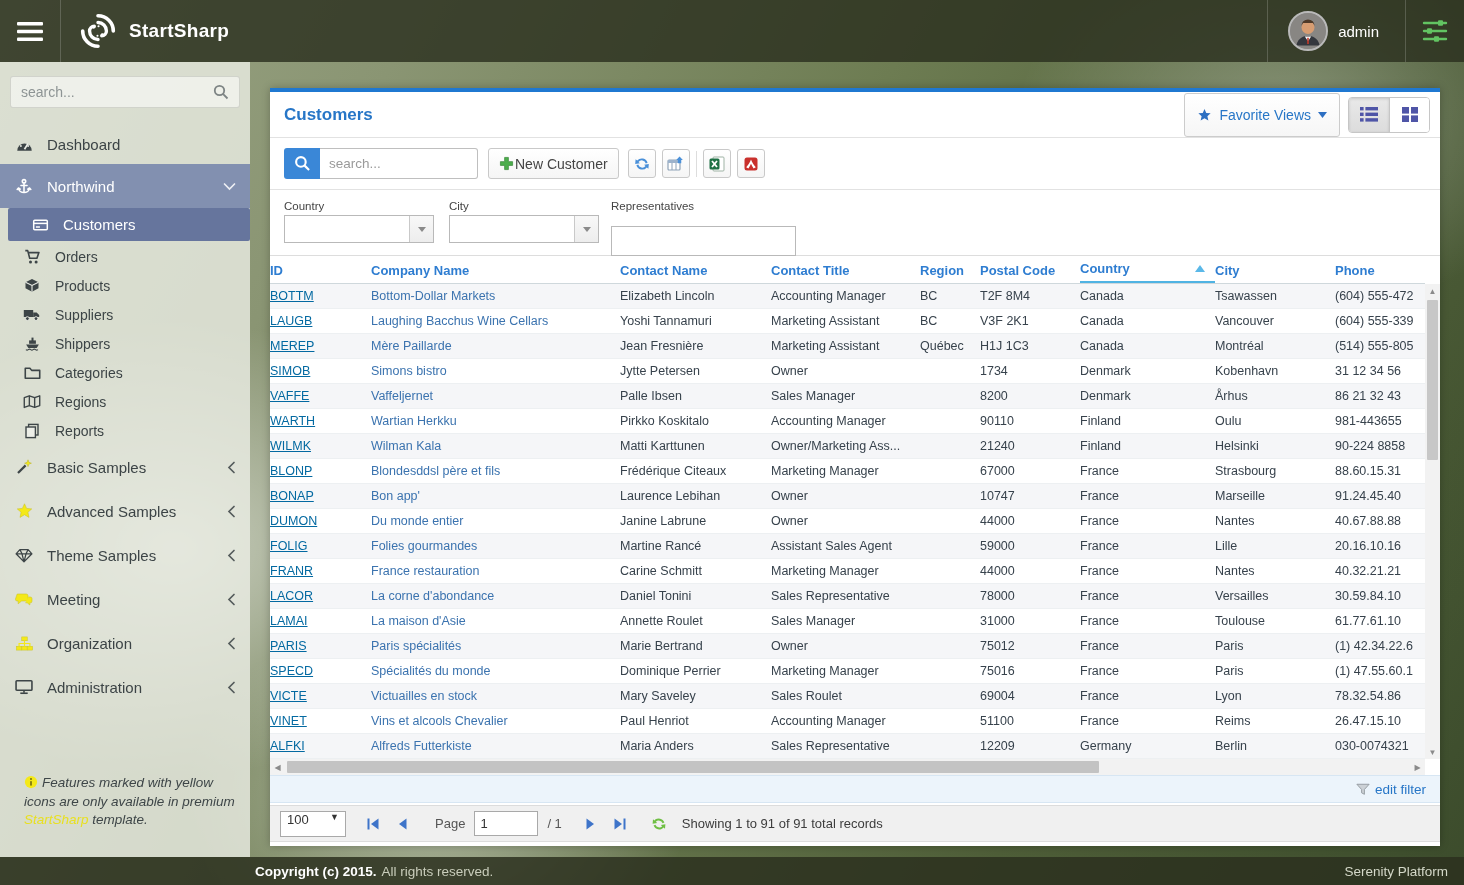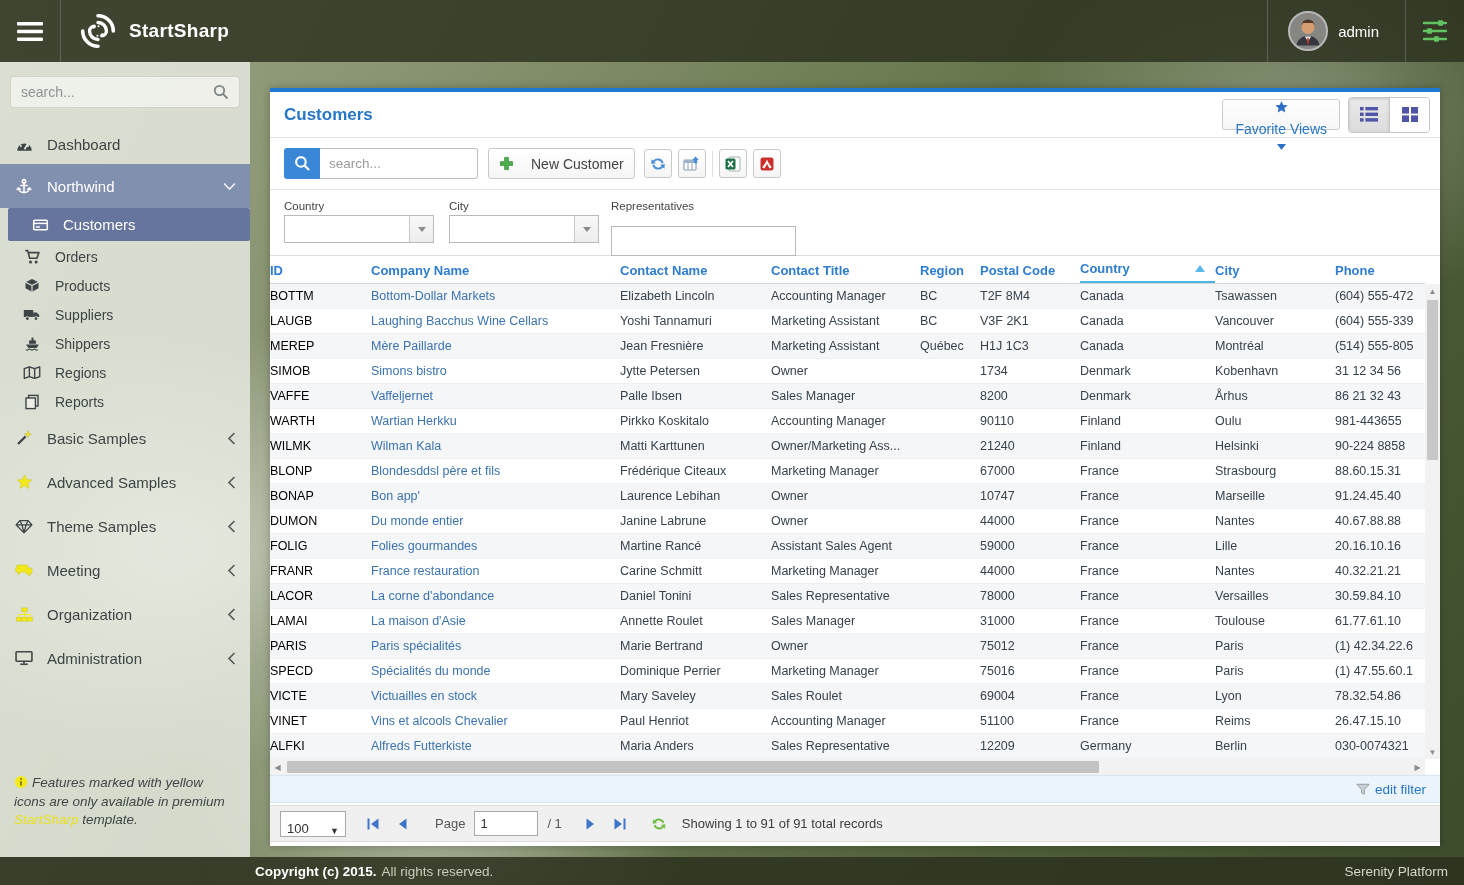--- a/index.html
+++ b/index.html
@@ -31,41 +31,41 @@
   #side-search input { flex:1; border:none; outline:none; background:transparent; font-size:14px; color:#4c5355; font-family:inherit; }
   #side-search input::placeholder { color:#8d9494; }
   .side-item { display:flex; align-items:center; padding:0 14px; color:#3c4446; font-size:15px; cursor:pointer; }
   .side-item .ic { width:20px; margin-right:13px; display:flex; justify-content:center; }
   .side-item.t-item { height:40px; }
   .side-item.group { height:44px; }
   .side-item.open { height:44px; background:#8290b0; color:#fff; }
   .side-item.sub { height:29px; font-size:14px; padding-left:22px; }
   .side-item.sub.active { background:#66759d; color:#fff; margin:0 0 1px 8px; border-radius:2px; font-size:15px; height:33px; }
   .side-item .chev { margin-left:auto; opacity:.85; }
-  #side-note { position:absolute; left:14px; right:12px; bottom:28px; font-style:italic; font-size:13.5px; color:#3e4648; line-height:1.35; }
+  #side-note { position:absolute; left:24px; right:12px; bottom:28px; font-style:italic; font-size:13.5px; color:#3e4648; line-height:1.35; }
   #side-note .ic-inline { display:inline-block; vertical-align:-2px; margin-right:4px; }
   #side-note .yellow { color:#e8e021; }
 
   
   #panel { position:absolute; left:270px; top:88px; width:1170px; height:758px; background:#fff; border-top:4px solid #1f78d1; box-shadow:0 0 8px rgba(0,0,0,0.25); display:flex; flex-direction:column; z-index:10; }
   #title-row { height:46px; display:flex; align-items:center; padding:0 10px 0 14px; border-bottom:1px solid #e2e2e2; }
   #page-title { color:#2776c7; font-size:17px; font-weight:700; }
   #title-right { margin-left:auto; display:flex; align-items:center; gap:8px; }
-  #fav-btn { height:31px; border:1px solid #ccc; border-radius:3px; background:linear-gradient(#fff,#f6f6f6); display:flex; align-items:center; gap:7px; padding:0 12px; color:#2776c7; font-size:14px; cursor:pointer;flex-direction:column; }
+  #fav-btn { height:44px; border:1px solid #ccc; border-radius:3px; background:linear-gradient(#fff,#f6f6f6); display:flex; align-items:center; gap:7px; padding:0 12px; color:#2776c7; font-size:14px; cursor:pointer; }
   #view-toggle { display:flex; border:1px solid #c6c6c6; border-radius:4px; overflow:hidden; }
   .vt-btn { width:40px; height:34px; display:flex; align-items:center; justify-content:center; background:#fff; cursor:pointer; }
   .vt-btn.active { background:linear-gradient(#e9e9e9,#dcdcdc); box-shadow:inset 0 1px 3px rgba(0,0,0,0.15); }
   .vt-btn + .vt-btn { border-left:1px solid #c6c6c6; }
 
   #toolbar { height:52px; display:flex; align-items:center; padding:0 14px; border-bottom:1px solid #e2e2e2; }
   #quick-search { display:flex; height:31px; }
   #qs-btn { width:36px; background:#3a87d7; border-radius:3px 0 0 3px; display:flex; align-items:center; justify-content:center; cursor:pointer; }
   #qs-input { width:158px; height:31px; border:1px solid #bfbfbf; border-left:none; border-radius:0 3px 3px 0; padding:0 9px; font-size:13.5px; color:#555; outline:none; font-family:inherit; }
   #qs-input::placeholder { color:#9a9a9a; }
-  .tb-btn { height:31px; border:1px solid #c9c9c9; border-radius:3px; background:linear-gradient(#fff,#f5f5f5); display:flex; align-items:center; gap:17px; padding:0 10px; font-size:14px; color:#444; cursor:pointer; }
+  .tb-btn { height:31px; border:1px solid #c9c9c9; border-radius:3px; background:linear-gradient(#fff,#f5f5f5); display:flex; align-items:center; gap:1px; padding:0 10px; font-size:14px; color:#444; cursor:pointer; }
   .tb-ibtn { width:28px; height:29px; border:1px solid #c9c9c9; border-radius:3px; background:linear-gradient(#fff,#f5f5f5); display:flex; align-items:center; justify-content:center; cursor:pointer; }
   .tb-sep { width:1px; height:26px; background:#ddd; margin:0 6px; }
 
   #filter-row { height:66px; border-bottom:1px solid #ddd; display:flex; align-items:flex-start; padding:10px 14px 0 14px; gap:15px; }
   .f-block { display:flex; flex-direction:column; }
   .f-label { font-size:11.5px; color:#444; margin-bottom:3px; }
   .f-select { width:150px; height:28px; border:1px solid #b9b9b9; background:#fff; display:flex; cursor:pointer; }
   .f-select .caret-box { margin-left:auto; width:24px; border-left:1px solid #c9c9c9; background:linear-gradient(#f8f8f8,#ededed); display:flex; align-items:center; justify-content:center; }
   .f-input { width:185px; height:30px; border:1px solid #b9b9b9; font-size:13px; padding:0 6px; outline:none; font-family:inherit; }
 
@@ -73,37 +73,37 @@
   .gcols { display:grid; grid-template-columns:101px 249px 151px 149px 60px 100px 135px 120px 84px; }
   #grid-header { height:28px; margin-right:15px; border-bottom:1px solid #cfd8dc; overflow:hidden;text-align:center; }
   .hcell { display:flex; align-items:center; font-size:13px; font-weight:700; color:#2e7dd1; white-space:nowrap; overflow:hidden; padding-right:6px; cursor:pointer; height:28px; }
   .hcell.sorted { border-bottom:3px solid #4fb3e3; }
   .hcell .sort-arrow { margin-left:auto; margin-right:4px; }
   #grid-body { display:flex; height:475px; }
   #grid-rows { flex:1; overflow:hidden; }
   .grow { height:25px; border-bottom:1px solid #edf0f2; cursor:pointer; background:#fff; }
   .grow:nth-child(odd) { background:#f5f6f8; }
   .gcell { font-size:12.5px; color:#37424c; line-height:24px; white-space:nowrap; overflow:hidden; padding-right:6px; }
-  .gcell.id { color:#000000; }
+  .gcell.id { color:#0369a1;text-decoration:underline; }
   .gcell a { color:#3b73af; text-decoration:none; }
 
   
   #vscroll { width:15px; background:#f2f2f2; display:flex; flex-direction:column; align-items:center; }
   .sb-arrow { height:14px; width:15px; display:flex; align-items:center; justify-content:center; color:#8a8a8a; font-size:8px; cursor:pointer; }
   #v-thumb { width:11px; height:160px; background:#c7c7c7; border-radius:1px; margin-top:2px; cursor:pointer; }
   #vs-spacer { flex:1; }
   #hscroll { height:16px; margin-right:15px; background:#f2f2f2; display:flex; align-items:center; }
   #h-thumb { width:812px; height:12px; background:#c3c3c3; border-radius:1px; margin-left:2px; cursor:pointer; }
   #hs-spacer { flex:1; }
 
   #filter-bar { height:28px; background:#ecf4fb; border-top:1px solid #d7e6f3; border-bottom:1px solid #d7e6f3; display:flex; align-items:center; justify-content:flex-end; padding-right:14px; gap:5px; }
   #edit-filter-link { color:#2776c7; font-size:13.5px; cursor:pointer; }
 
   #pager { height:37px; margin-top:2px; background:#f0f0f0; border-top:1px solid #dcdcdc; border-bottom:1px solid #dcdcdc; display:flex; align-items:center; padding:0 10px; gap:9px; }
-  #page-size { width:66px; height:26px; background:#fff; border:1px solid #a9a9a9; display:flex; align-items:flex-end; padding:0 6px; font-size:13px; color:#333; cursor:pointer; }
+  #page-size { width:66px; height:26px; background:#fff; border:1px solid #a9a9a9; display:flex; align-items:flex-start; padding:0 6px; font-size:13px; color:#333; cursor:pointer; }
   #page-size .caret { margin-left:auto; color:#333; font-size:9px; }
   .pg-ic { display:flex; align-items:center; justify-content:center; width:20px; cursor:pointer; }
   #page-label,#page-of { font-size:13px; color:#555; }
   #page-input { width:64px; height:25px; border:1px solid #a9a9a9; font-size:13px; padding:0 5px; outline:none; font-family:inherit; color:#333; }
   #pager-status { font-size:13px; color:#3c3c3c; margin-left:4px; }
 
   
   #footer { position:absolute; left:0; bottom:0; width:1464px; height:28px; background:rgba(43,48,30,0.85); display:flex; align-items:center; padding:0 16px 0 255px; z-index:40; }
   #copyright { color:#fff; font-size:13.5px; font-weight:700; }
   #rights { color:#c9cdbb; font-size:13.5px; font-weight:400; margin-left:5px; }
@@ -251,20 +251,28 @@
               <rect x="7" y="1.6" width="2" height="3.4" fill="#3d4547"></rect>
               <rect x="4.6" y="4.4" width="6.8" height="3.4" fill="#3d4547"></rect>
               <path d="M1.6 8.6 H14.4 L12.2 12 H3.8 Z" fill="#3d4547"></path>
               <path d="M1.4 13.6 q1.2 1 2.4 0 t2.4 0 t2.4 0 t2.4 0 t2.4 0" stroke="#3d4547" stroke-width="1.1" fill="none"></path>
             </svg>
           </span>
           <span>Shippers</span>
         </div>
         <div class="side-item sub">
           <span class="ic">
+            <svg width="17" height="15" viewBox="0 0 16 14" stroke="#3d4547" fill="none" stroke-width="1.5" stroke-linejoin="round">
+              <path d="M1.2 3 h4.4 l1.6 2 h7.6 v7.4 h-13.6 z"></path>
+            </svg>
+          </span>
+          <span>Categories</span>
+        </div>
+        <div class="side-item sub">
+          <span class="ic">
             <svg width="18" height="15" viewBox="0 0 17 14" stroke="#3d4547" fill="none" stroke-width="1.3" stroke-linejoin="round">
               <path d="M1.2 3.4 L6 1.6 L11 3.4 L15.8 1.6 V10.8 L11 12.6 L6 10.8 L1.2 12.6 Z"></path>
               <line x1="6" y1="1.6" x2="6" y2="10.8"></line>
               <line x1="11" y1="3.4" x2="11" y2="12.6"></line>
             </svg>
           </span>
           <span>Regions</span>
         </div>
         <div class="side-item sub">
           <span class="ic">

